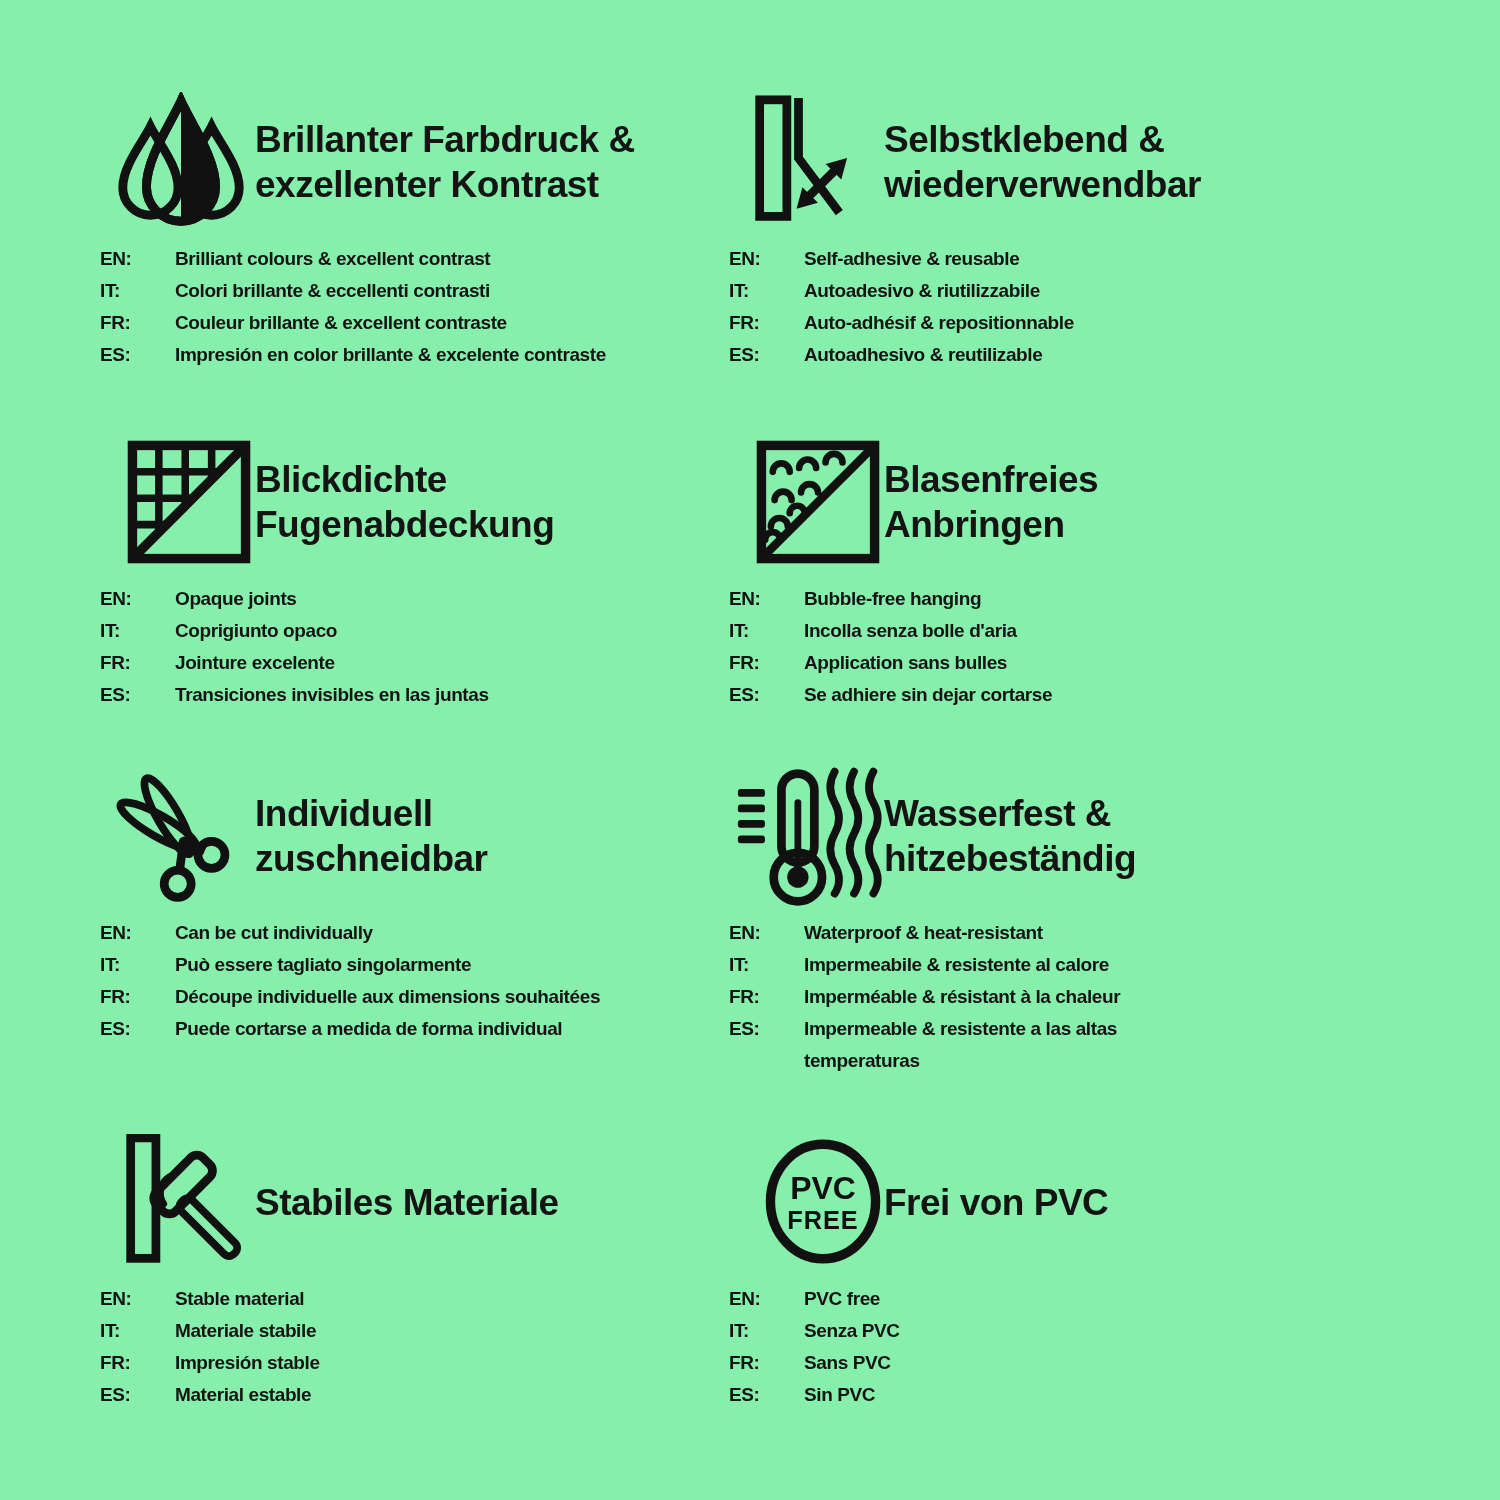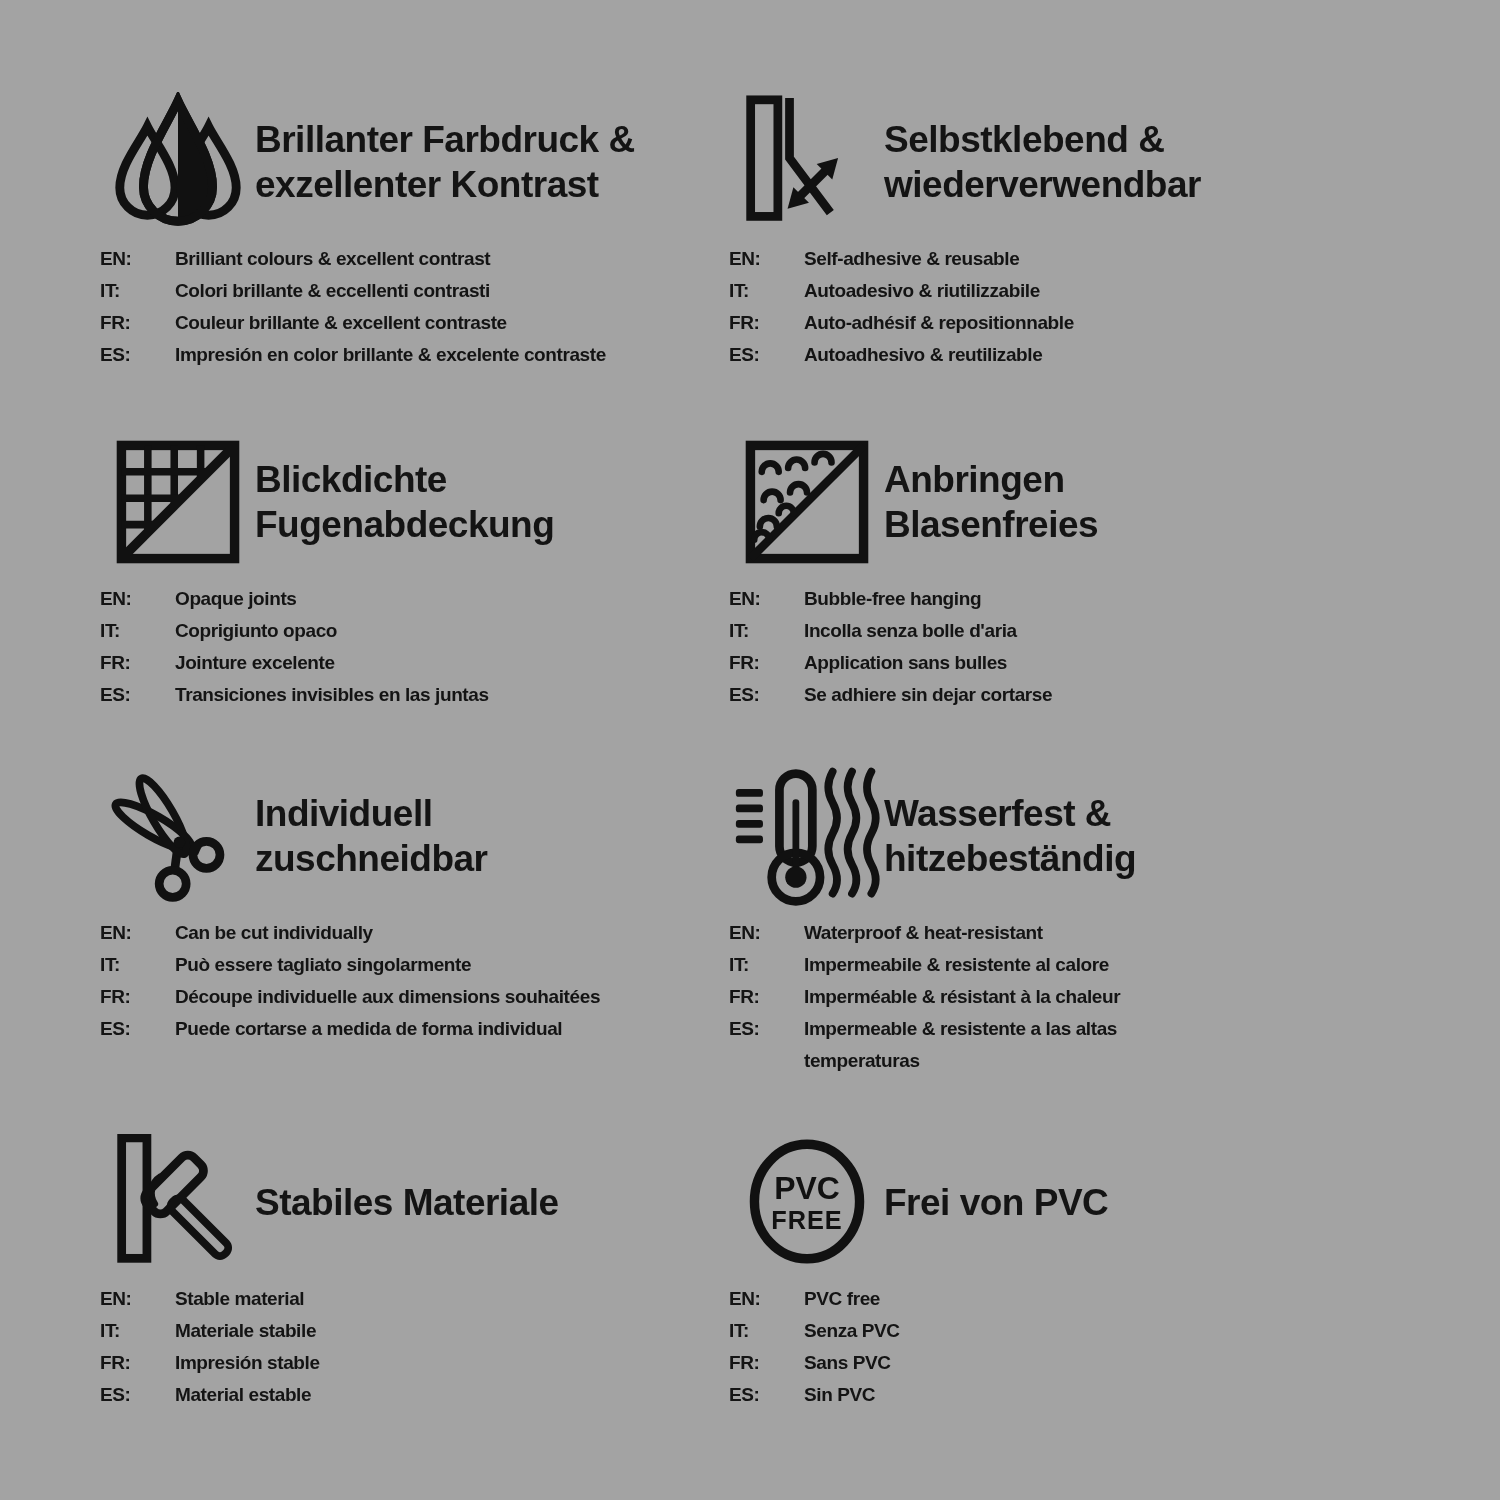--- a/index.html
+++ b/index.html
@@ -1,33 +1,33 @@
 <!DOCTYPE html>
 <html><head>
 <meta charset="utf-8">
 <style>
   html,body{margin:0;padding:0;background:#fff;}
   #canvas{
     position:relative;
     width:1500px;height:1500px;
-    background:#a3a3a3;
+    background:#86efac;
     font-family:"Liberation Sans", sans-serif;
     color:#141414;
     overflow:hidden;
   }
   .feature{position:absolute;width:675px;}
   .feature.col-left{left:100px;}
   .feature.col-right{left:729px;}
   .feature.row-1{top:88px;}
   .feature.row-2{top:428px;}
   .feature.row-3{top:762px;}
   .feature.row-4{top:1128px;}
 
   .feature-header{display:flex;align-items:center;height:148px;}
-  .icon-box{width:155px;height:148px;flex:none;display:flex;align-items:center;justify-content:center;}
+  .icon-box{width:155px;height:148px;flex:none;display:flex;align-items:center;justify-content:flex-end;}
   .icon-box svg{display:block;}
   .feature-title{
     font-size:37px;font-weight:800;line-height:45px;letter-spacing:-0.5px;
     color:#141414;
   }
   .feature-title span{display:block;}
 
   .translations{position:absolute;left:0;top:155px;width:675px;}
   .t-row{display:flex;line-height:32px;font-size:19px;font-weight:700;letter-spacing:-0.4px;}
   .t-label{width:75px;flex:none;}
@@ -175,22 +175,22 @@
             <path d="M78 28 a9 9 0 0 1 18 0"></path>
             <path d="M24 68 a9 9 0 0 1 18 0"></path>
             <path d="M52 60 a9 9 0 0 1 18 0"></path>
             <path d="M20 96 a9 9 0 0 1 18 0"></path>
             <path d="M40 82 a8 8 0 0 1 16 0"></path>
             <path d="M14 110 a8 8 0 0 1 16 0"></path>
           </g>
         </svg>
       </div>
       <div class="feature-title">
+        <span>Blasenfreies</span>
         <span>Anbringen</span>
-        <span>Blasenfreies</span>
       </div>
     </div>
     <div class="translations">
       <div class="t-row">
           <span class="t-label">EN:</span>
           <span class="t-text">Bubble-free hanging</span>
         </div>
       <div class="t-row">
           <span class="t-label">IT:</span>
           <span class="t-text">Incolla senza bolle d'aria</span>

